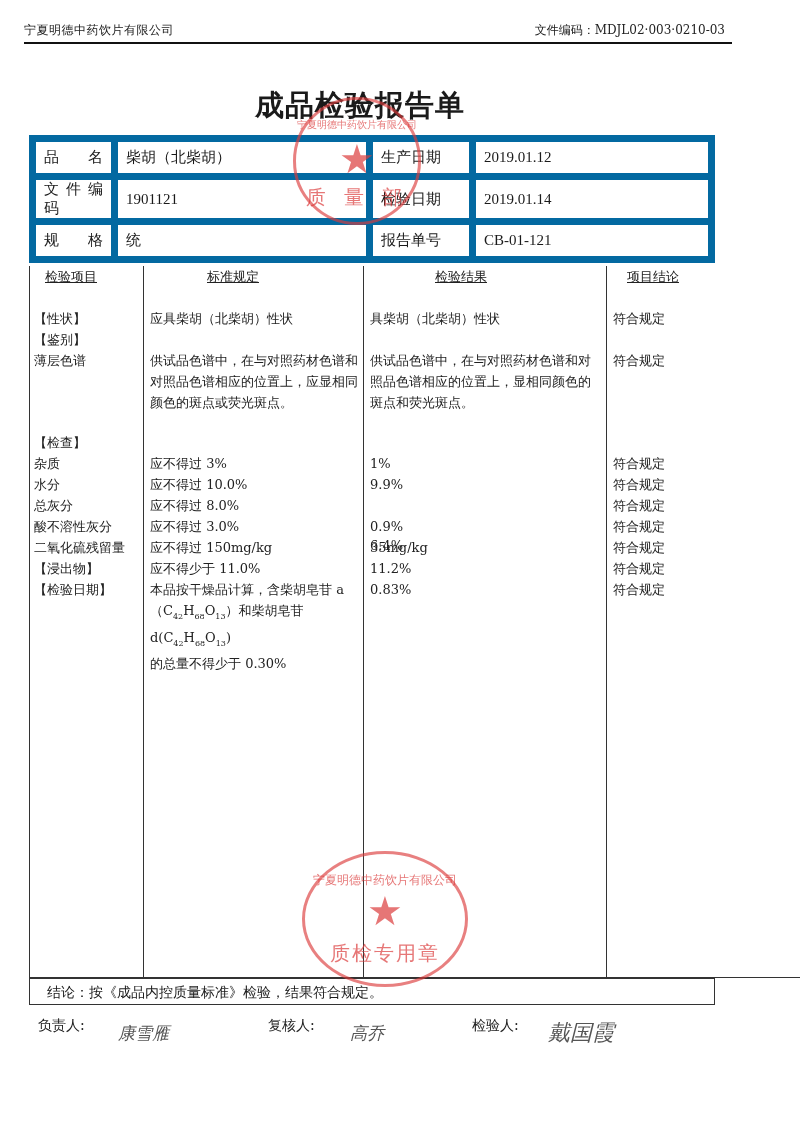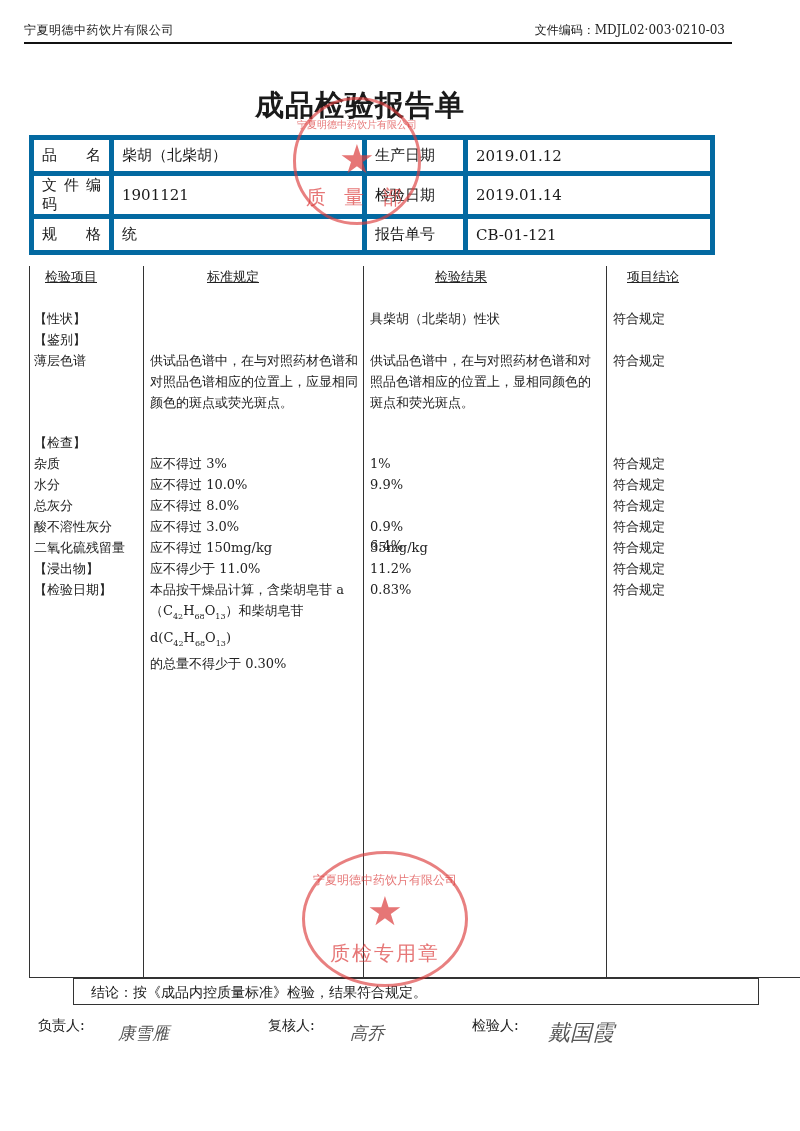--- a/index.html
+++ b/index.html
@@ -5,33 +5,33 @@
   html, body { margin:0; padding:0; background:#ffffff; }
   body { width:800px; height:1131px; position:relative; overflow:hidden;
          font-family:"DejaVu Serif","Liberation Serif",serif; color:#1a1a1a; }
   .hdr-left { position:absolute; left:24px; top:22px; font-size:12px; color:#222; letter-spacing:0.5px; }
   .hdr-right { position:absolute; right:75px; top:22px; font-size:12px; color:#222; }
   .hdr-line { position:absolute; left:24px; top:42px; width:450px; height:2px; background:#111; }
   .hdr-line2 { position:absolute; left:470px; top:42px; width:262px; height:2px; background:#111; }
   .title { position:absolute; left:0; width:720px; text-align:center; top:86px;
            font-family:"DejaVu Sans","Liberation Sans",sans-serif; font-size:29px; font-weight:bold; letter-spacing:1px; padding-left:0px; }
   .info { position:absolute; left:29px; top:135px; width:686px; border-collapse:collapse; font-size:15px; }
-  .info td { border:5px solid #0369a1; height:31px; padding:0 8px; vertical-align:middle; }
+  .info td { border:7px solid #0369a1; height:31px; padding:0 8px; vertical-align:middle;font-family:Liberation Serif, serif; }
   .info td.lbl { width:59px; text-align-last:justify; text-align:justify; }
   .info td.val1 { width:232px; }
   .info td.lbl2 { width:80px; }
   .main { position:absolute; left:29px; top:266px; width:788px; height:712px; border:1px solid #333; border-top:none; box-sizing:border-box; }
   .col { position:absolute; top:0; bottom:0; border-right:1px solid #333; }
   .c1 { left:0; width:113px; }
   .c2 { left:113px; width:220px; }
   .c3 { left:333px; width:243px; }
   .c4 { left:576px; width:108px; border-right:none; }
   .colhead { position:absolute; top:2px; font-size:13px; text-decoration:underline; color:#222; }
   .cell { position:absolute; font-size:13px; line-height:21px; color:#222; }
-  .conclusion { position:absolute; left:29px; top:978px; width:686px; height:27px; border:1px solid #333; box-sizing:border-box; font-size:14px; padding:5px 17px;margin-left:44px; }
+  .conclusion { position:absolute; left:29px; top:978px; width:686px; height:27px; border:1px solid #333; box-sizing:border-box; font-size:14px; padding:5px 17px; }
   .sig { position:absolute; top:1017px; font-size:14px; color:#222; }
   .sigscrawl { position:absolute; font-family:Liberation Serif, serif; color:#555; font-style:italic; font-size:17px; }
   .stamp { position:absolute; border:3px solid rgba(220,60,60,0.65); border-radius:50%; color:rgba(220,60,60,0.7); text-align:center; pointer-events:none; }
   .stamp .star { position:absolute; left:50%; transform:translateX(-50%); font-size:40px; }
   .stamp .bottom { position:absolute; left:0; right:0; font-size:20px; letter-spacing:6px; }
   .stamp .arc { position:absolute; left:0; right:0; top:14px; font-size:13px; }
   sub { font-size:8px; }
 </style>
 </head>
 <body>
@@ -76,20 +76,21 @@
     <div class="cell" style="left:4px; top:187px;">杂质</div>
     <div class="cell" style="left:4px; top:208px;">水分</div>
     <div class="cell" style="left:4px; top:229px;">总灰分</div>
     <div class="cell" style="left:4px; top:250px;">酸不溶性灰分</div>
     <div class="cell" style="left:4px; top:271px;">二氧化硫残留量</div>
     <div class="cell" style="left:4px; top:292px;">【浸出物】</div>
     <div class="cell" style="left:4px; top:313px;">【检验日期】</div>
   </div>
   <div class="col c2">
     <div class="colhead" style="left:64px;">标准规定</div>
+    <div class="cell" style="left:7px; top:42px; width:210px;">应具柴胡（北柴胡）性状</div>
     <div class="cell" style="left:7px; top:84px; width:210px;">供试品色谱中，在与对照药材色谱和对照品色谱相应的位置上，应显相同颜色的斑点或荧光斑点。</div>
     <div class="cell" style="left:7px; top:187px;">应不得过 3%</div>
     <div class="cell" style="left:7px; top:208px;">应不得过 10.0%</div>
     <div class="cell" style="left:7px; top:229px;">应不得过 8.0%</div>
     <div class="cell" style="left:7px; top:250px;">应不得过 3.0%</div>
     <div class="cell" style="left:7px; top:271px;">应不得过 150mg/kg</div>
     <div class="cell" style="left:7px; top:292px;">应不得少于 11.0%</div>
     <div class="cell" style="left:7px; top:313px; width:212px;">
       <div>本品按干燥品计算，含柴胡皂苷 a</div>
       <div>（C<sub>42</sub>H<sub>68</sub>O<sub>13</sub>）<span>和柴胡皂苷 d</span>(C<sub>42</sub>H<sub>68</sub>O<sub>13</sub>)</div>

